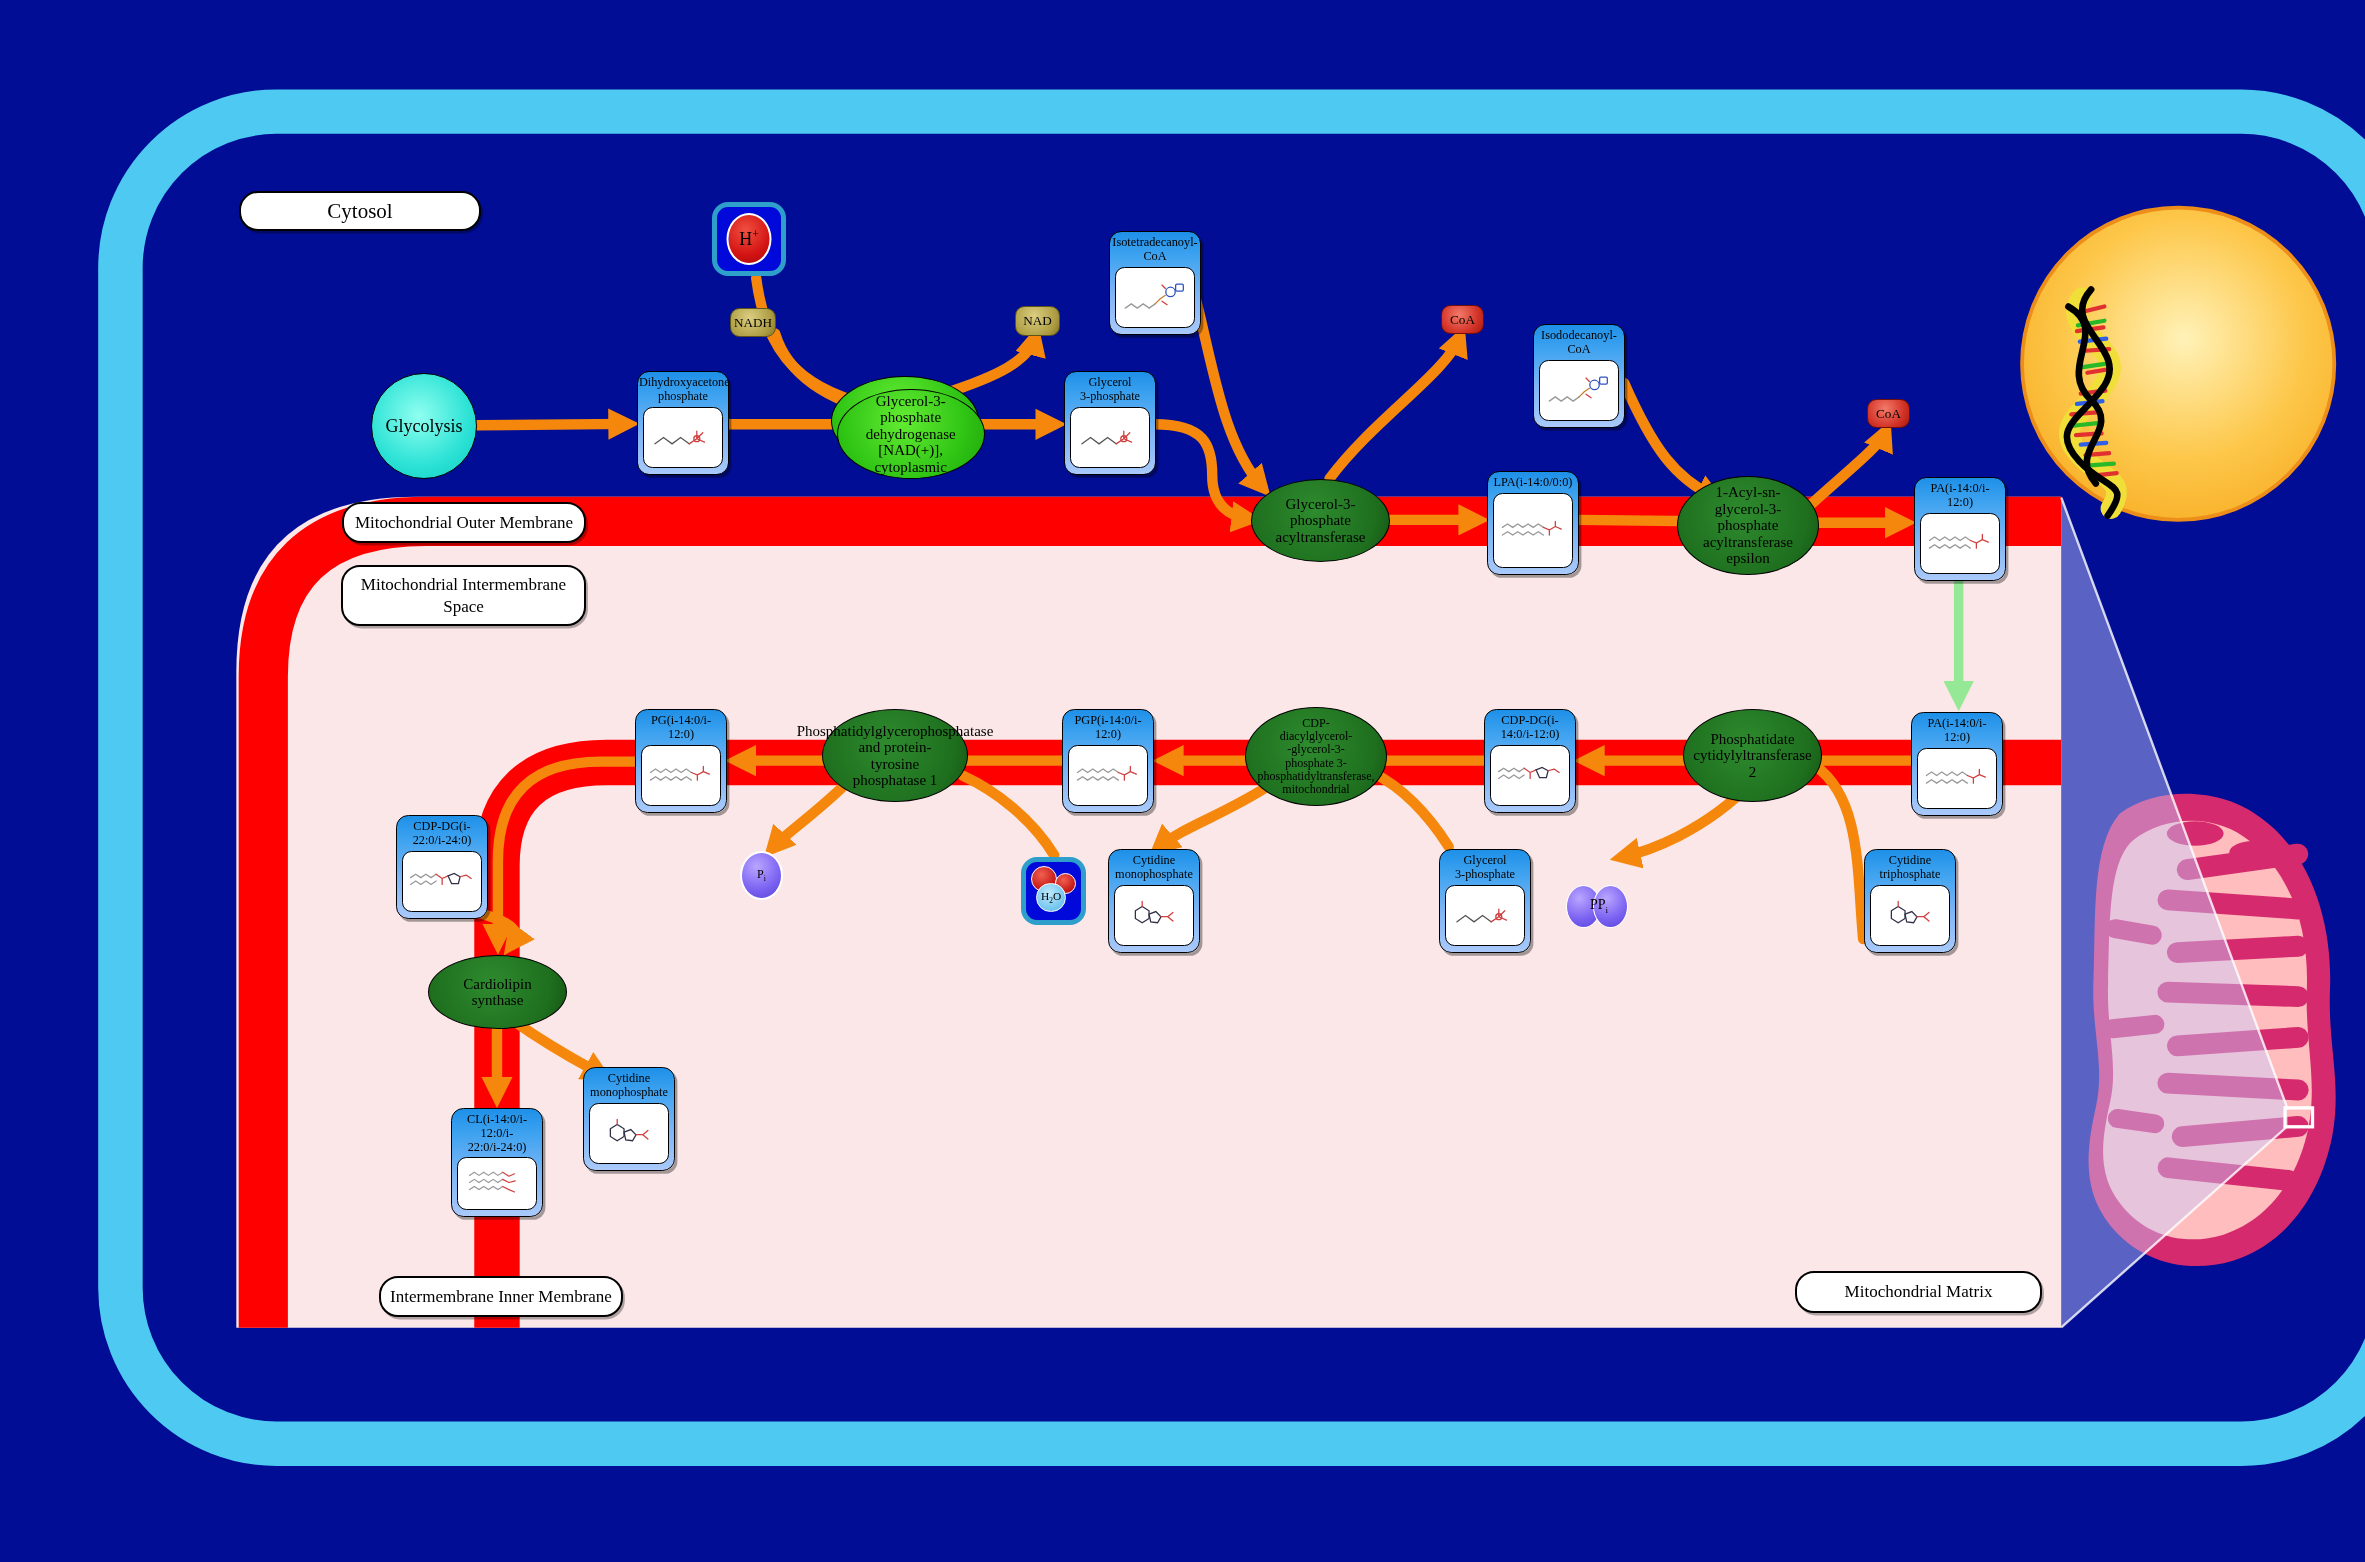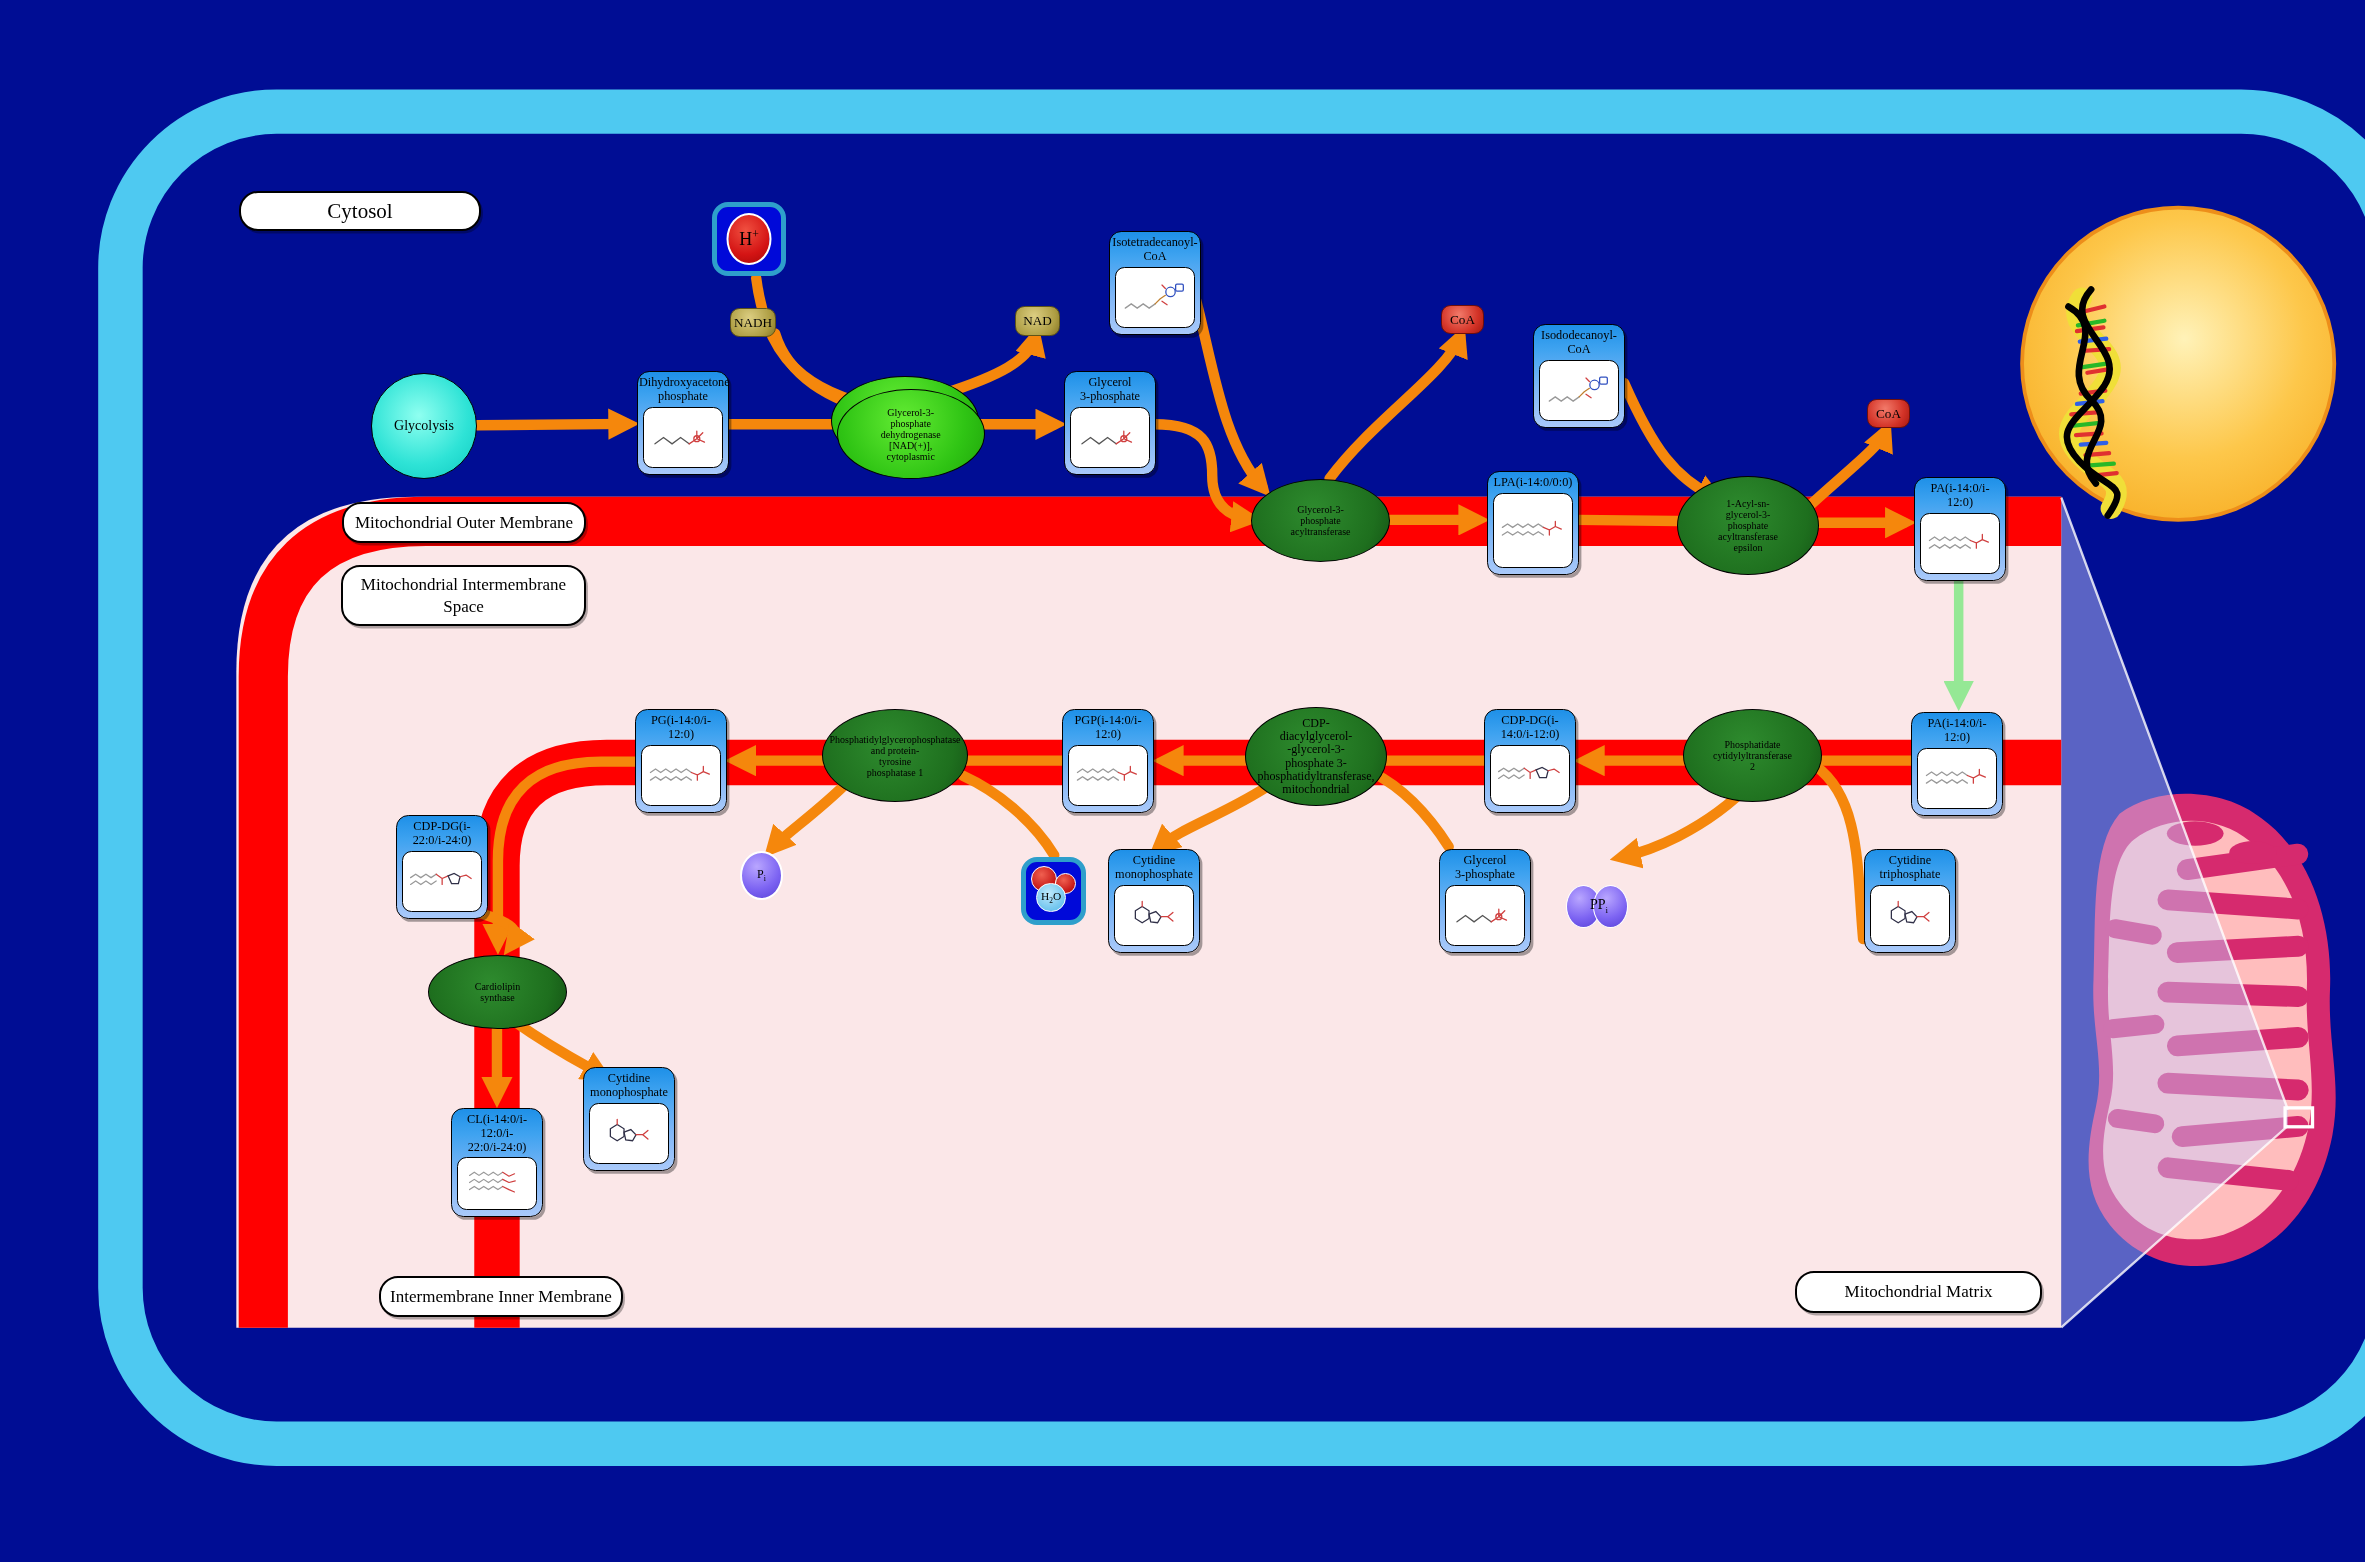--- a/index.html
+++ b/index.html
@@ -12,28 +12,28 @@
   .met{position:absolute;display:flex;flex-direction:column;border:1.9px solid #000;border-radius:12.3px;
        background:linear-gradient(180deg,#1E90E8 0%,#3FA3F0 24%,#7FB6F6 62%,#A9C9FA 100%);
        box-shadow:2.4px 2.8px 0 rgba(0,0,0,.35);}
   .met-title{font-size:12.3px;line-height:1.12;text-align:center;white-space:pre-line;padding:4.3px 0.9px 0.9px;}
   .met-body{flex:1;margin:1.9px 5.2px 6.2px;background:#fff;border:1.4px solid #000;border-radius:9.5px;
             display:flex;align-items:center;justify-content:center;overflow:hidden;}
   .met-body svg{width:88%;height:86%;}
   .enz{position:absolute;border:1.9px solid #000;border-radius:50%;
        background:radial-gradient(circle at 45% 38%,#2E8B2E,#1E6F1E 68%,#145214);
        display:flex;align-items:center;justify-content:center;text-align:center;overflow:visible;}
-  .enz span{font-size:10px;line-height:1.1;white-space:pre-line;flex:none;}
+  .enz span{font-size:15px;line-height:1.1;white-space:pre-line;flex:none;}
   .enz.bright{background:radial-gradient(circle at 45% 34%,#63EC33,#2FC414 62%,#1FA40A);}
   .gpd1-wrap{position:absolute;}
   .gpd1-wrap .enz{left:0;top:0;width:146px;height:88px;position:absolute;}
   .gpd1-wrap .front{left:5.7px;top:13.2px;}
   .circ{position:absolute;border:1.9px solid #000;border-radius:50%;
         background:radial-gradient(circle at 45% 40%,#8FFFF0,#2EE3D6 58%,#0CC8C0);
-        display:flex;align-items:center;justify-content:center;font-size:14px;}
+        display:flex;align-items:center;justify-content:center;font-size:18px;}
   .pill{position:absolute;display:flex;align-items:center;justify-content:center;font-size:13.2px;
         border-radius:9.5px;}
   .pill.olive{background:radial-gradient(circle at 42% 32%,#DCCE82,#AD9D42 68%,#857526);border:0.9px solid #5e5418;justify-content:center;}
   .pill.red{background:radial-gradient(circle at 42% 32%,#F27A6A,#D33327 62%,#A81810);border:0.9px solid #6e0f0a;}
   .chip{position:absolute;background:#0009D9;border:5.2px solid #2E9FCB;border-radius:16px;}
   .hplus-ell{position:absolute;left:50%;top:50%;transform:translate(-50%,-50%);width:41px;height:48px;
         border-radius:50%;border:2.4px solid #fff;display:flex;align-items:center;justify-content:center;
         background:radial-gradient(circle at 42% 32%,#F05040,#D41414 60%,#A80808);font-size:18px;}
   .orb{position:absolute;border:2.4px solid #fff;border-radius:50%;
        background:radial-gradient(circle at 38% 30%,#B9A6FF,#7C63F2 58%,#5640D6);

